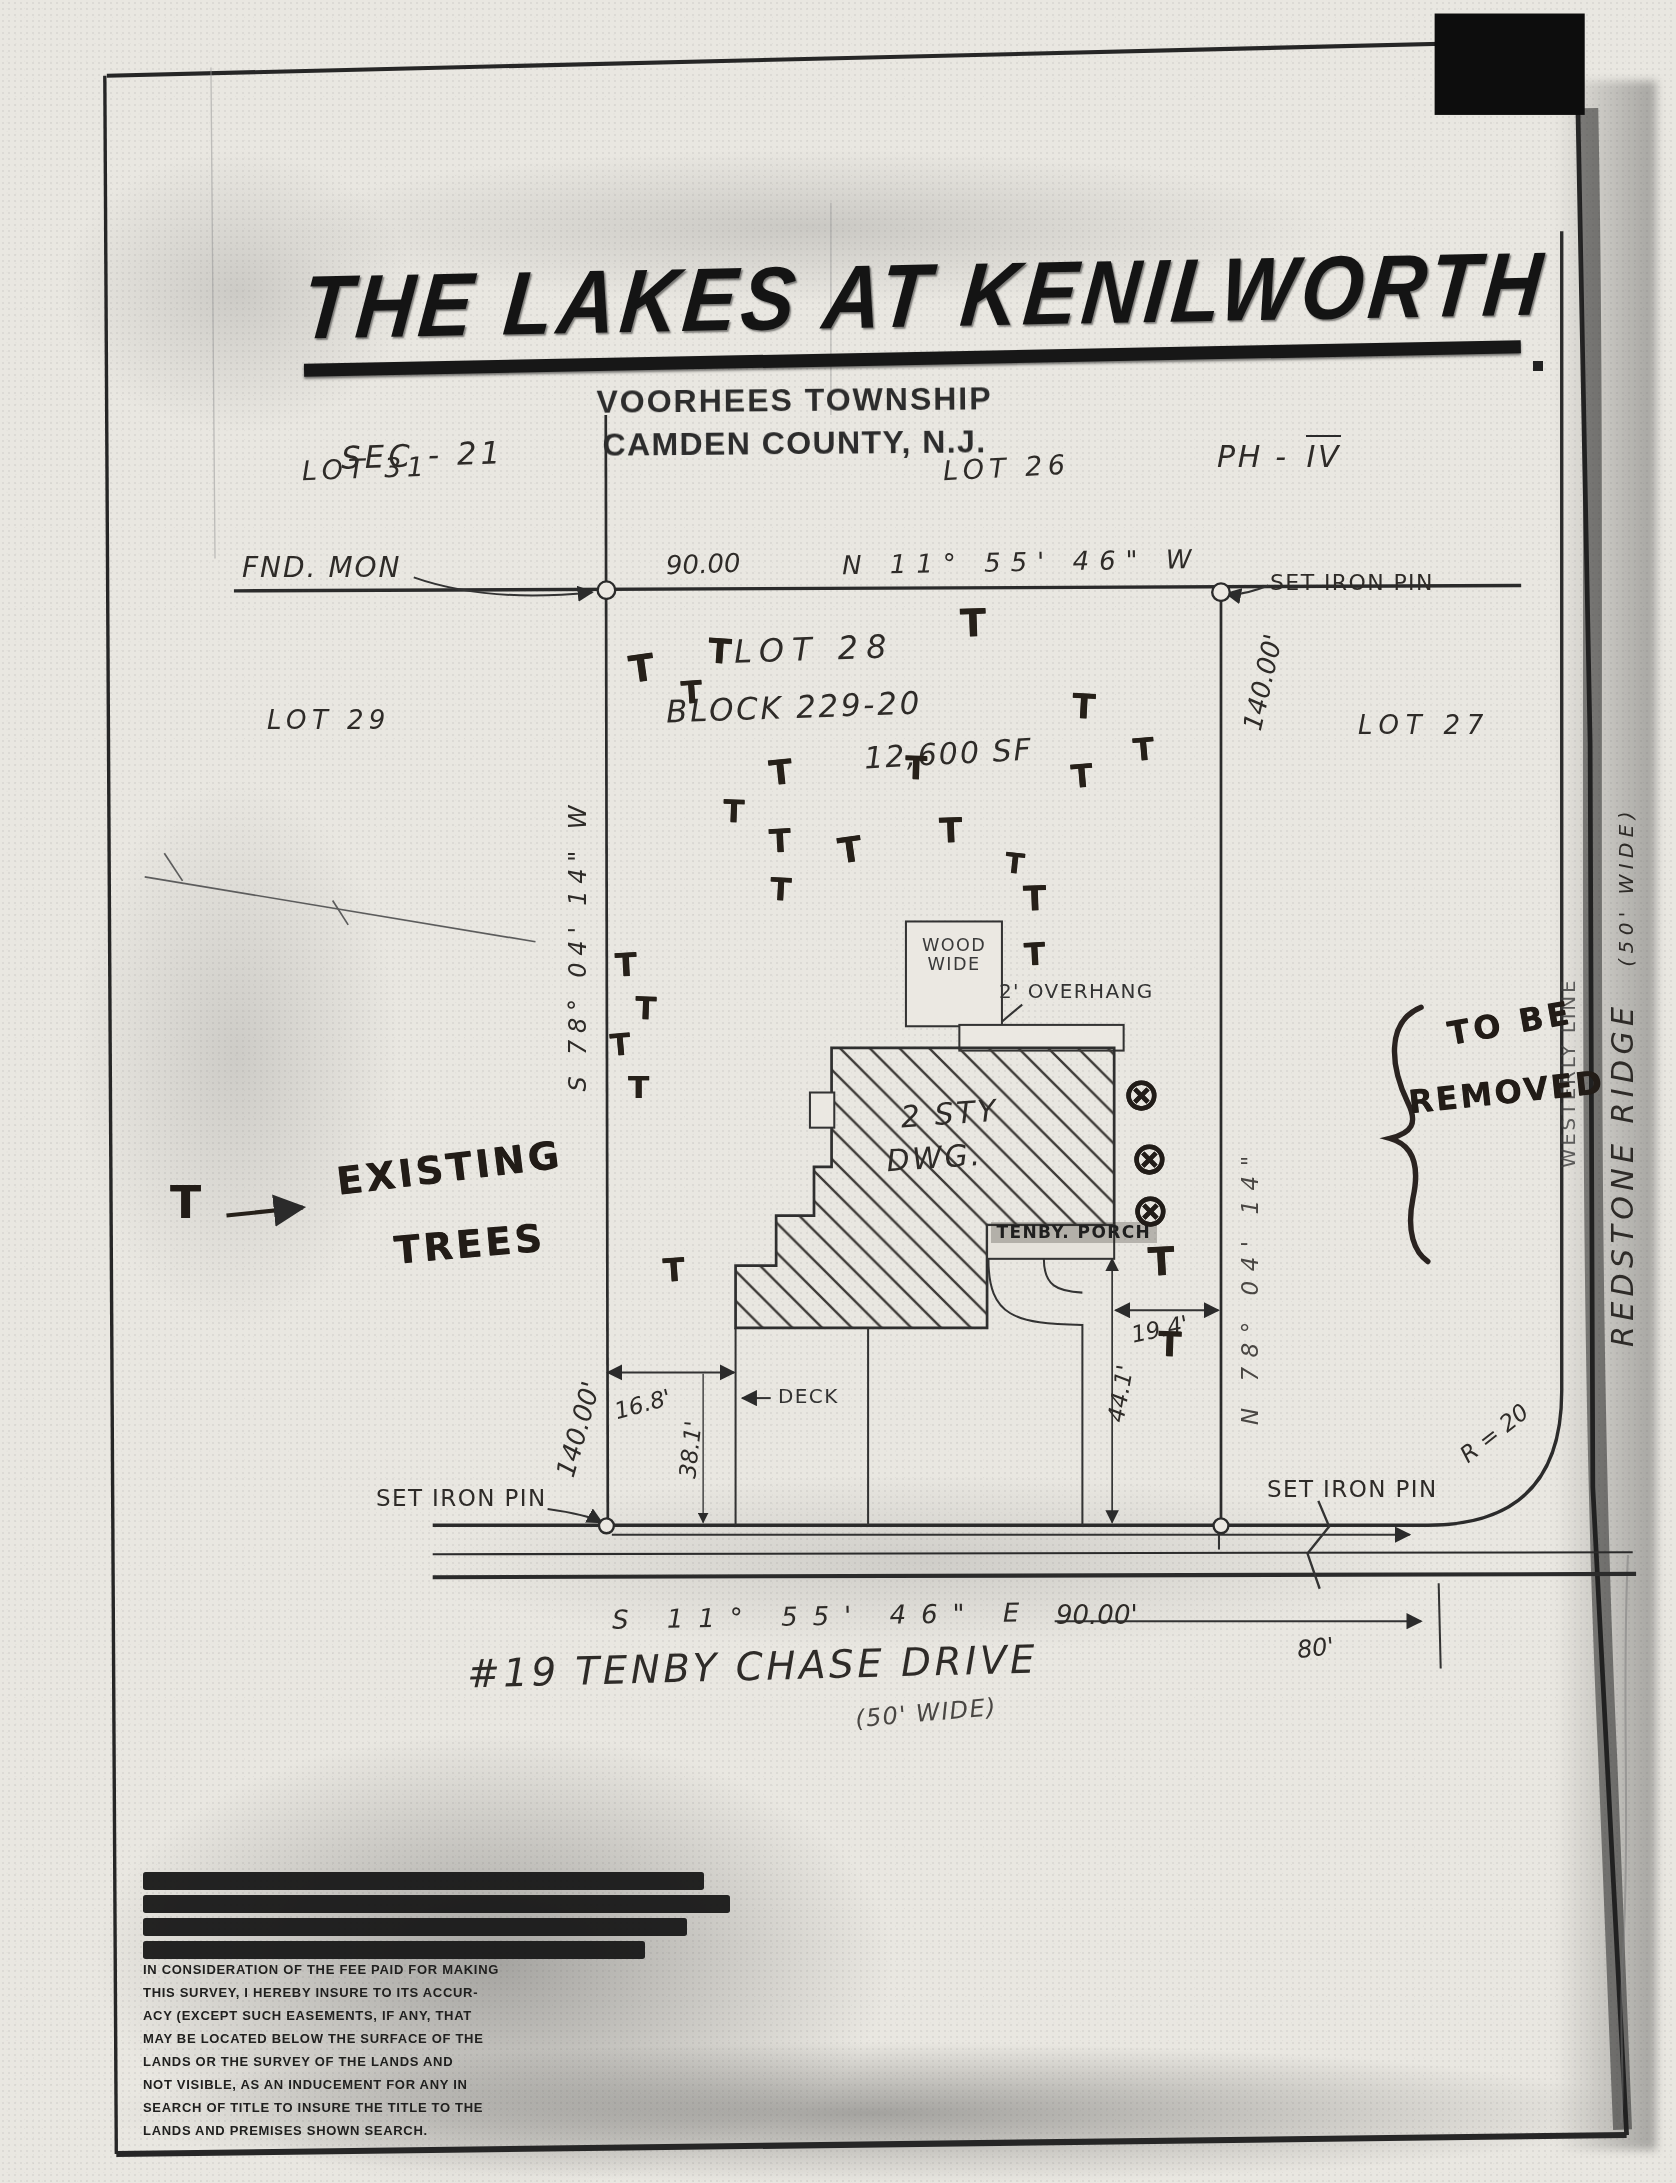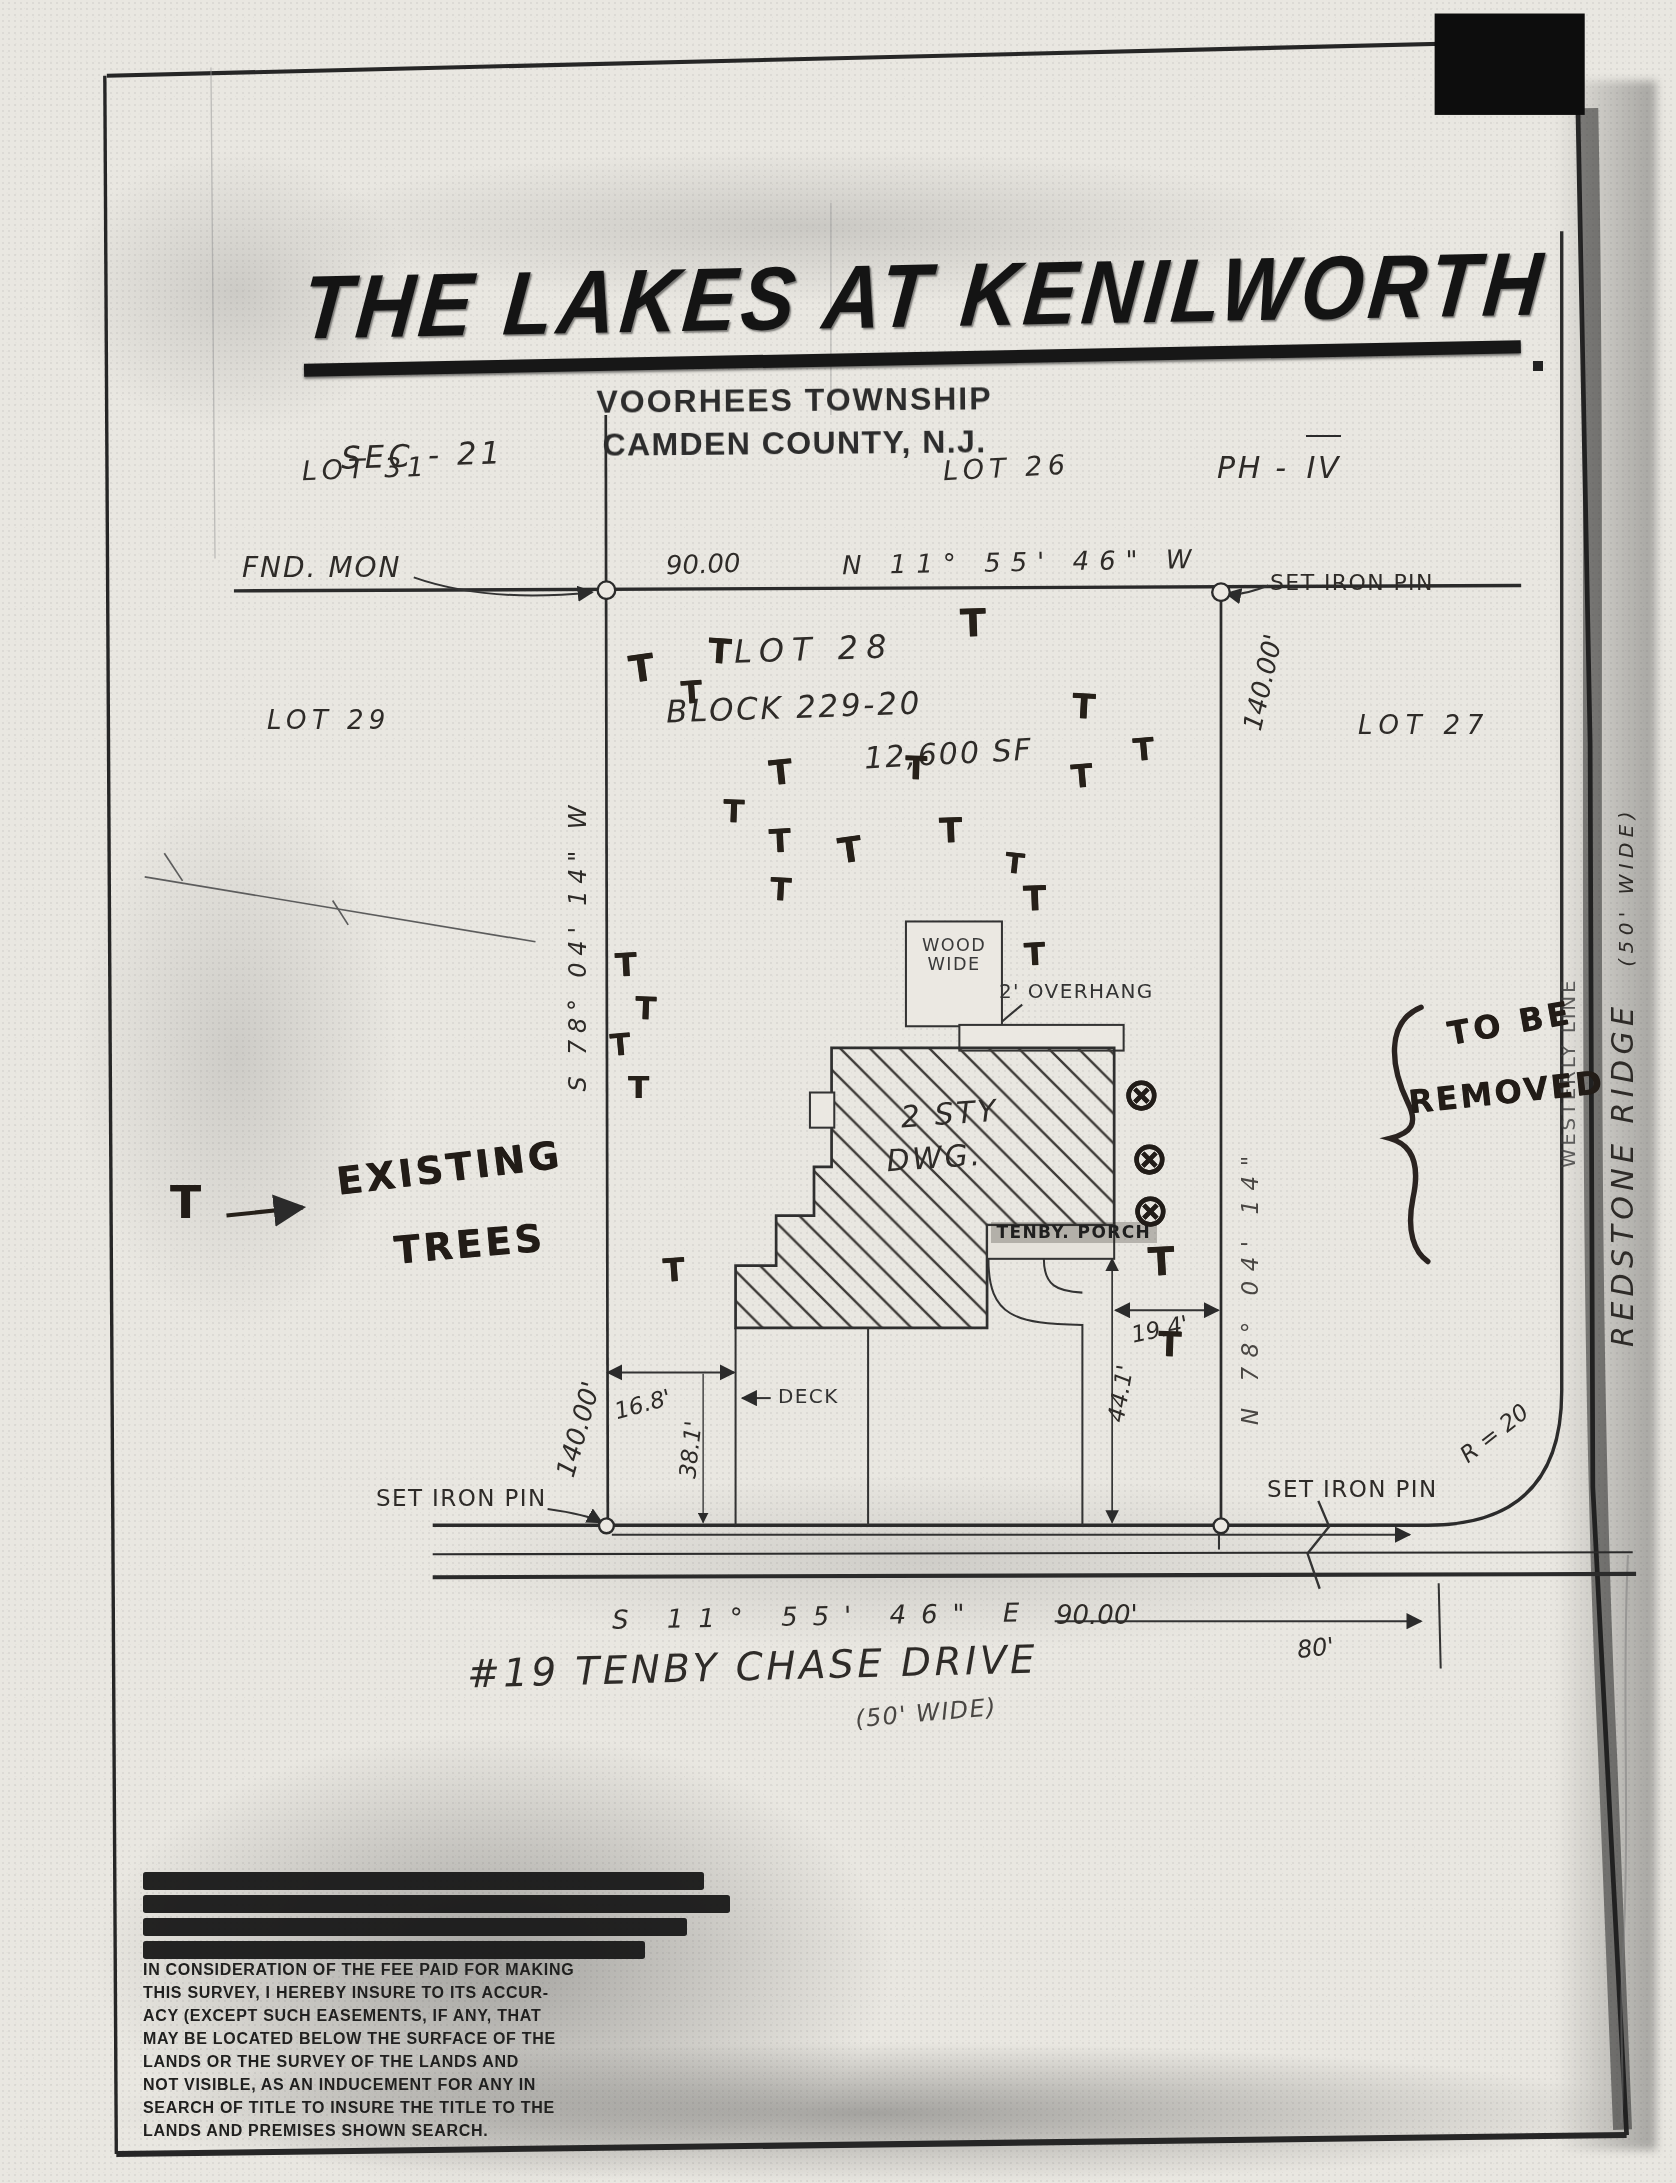--- a/index.html
+++ b/index.html
@@ -17,21 +17,21 @@
   svg.lines{position:absolute;left:0;top:0;z-index:3;}
   .txt{z-index:4;}
   .tmark{position:absolute;z-index:4;font-family:"DejaVu Sans",sans-serif;font-weight:bold;color:#262019;text-shadow:0.3px 0.3px 0 #262019;line-height:1;}
   .xmark{position:absolute;z-index:4;font-family:"DejaVu Sans",sans-serif;font-weight:bold;color:#211c18;line-height:1;text-shadow:0.3px 0.3px 0 #211c18;}
   #title-wrap{position:absolute;left:303px;top:256px;z-index:4;transform:rotate(-1.1deg);}
   #title-text{display:inline-block;font-family:"Liberation Sans",sans-serif;font-weight:900;font-style:italic;
       font-size:68px;letter-spacing:4px;color:#141414;transform:scale(1.18,1.32) skewX(-7deg);
       transform-origin:left center;text-shadow:1.4px 1.4px 1.4px rgba(20,20,20,.5);}
   #title-bar{margin-top:17.6px;width:1217px;height:13.5px;background:#171717;box-shadow:0 2px 2.7px rgba(30,30,30,.6);}
   .cert{position:absolute;left:143px;top:1958px;z-index:4;font-family:"Liberation Sans",sans-serif;
-        font-weight:bold;font-size:16px;line-height:23px;letter-spacing:0.7px;color:#20201f;
+        font-weight:bold;font-size:13px;line-height:23px;letter-spacing:0.7px;color:#20201f;
         filter:blur(0.4px);}
   .redbar{position:absolute;left:143px;height:18px;background:#191919;border-radius:2.7px;z-index:4;opacity:.95;filter:blur(0.5px);}
 </style>
 </head>
 <body>
 
 <div id="page">
 
   <div class="blot" style="left:61px;top:149px;width:352px;height:284px;background:radial-gradient(closest-side,rgba(90,90,90,.20),rgba(90,90,90,0));"></div>
   <div class="blot" style="left:284px;top:149px;width:1055px;height:156px;background:radial-gradient(closest-side,rgba(80,80,80,.20),rgba(80,80,80,0));"></div>
@@ -124,21 +124,21 @@
     <span id="title-text">THE LAKES AT KENILWORTH</span>
     <div id="title-bar"></div>
   </div>
   <div style="position:absolute;left:1533px;top:361px;width:9.5px;height:9.5px;background:#222;z-index:4;"></div>
 
   <div class="lbl txt" style="left:514px;top:383px;width:561px;text-align:center;font-family:'Liberation Sans',sans-serif;font-weight:bold;font-size:32px;letter-spacing:2px;color:#2c2c2c;transform:rotate(-.5deg);filter:blur(0.3px);">VOORHEES TOWNSHIP</div>
   <div class="lbl txt" style="left:514px;top:426px;width:561px;text-align:center;font-family:'Liberation Sans',sans-serif;font-weight:bold;font-size:32px;letter-spacing:1.4px;color:#2c2c2c;transform:rotate(-.5deg);filter:blur(0.3px);">CAMDEN COUNTY, N.J.</div>
   <div class="lbl txt hand" style="left:341px;top:438px;font-size:31px;letter-spacing:4px;transform:rotate(-2deg);">SEC - 21</div>
   <div class="lbl txt hand" style="left:1217px;top:435px;font-size:30px;letter-spacing:2.7px;">
     <span>PH -</span>
-    <span style="display:inline-block;border-top:2px solid #2b2b2b;padding-top:14px;margin-left:5.4px;">IV</span>
+    <span style="display:inline-block;border-top:2px solid #2b2b2b;padding-top:3px;margin-left:5.4px;">IV</span>
   </div>
 
   <div class="lbl txt hand" style="left:302px;top:454px;font-size:27px;letter-spacing:5.4px;transform:rotate(-2deg);">LOT 31</div>
   <div class="lbl txt hand" style="left:943px;top:453px;font-size:27px;letter-spacing:5.4px;transform:rotate(-3deg);">LOT 26</div>
   <div class="lbl txt hand" style="left:267px;top:706px;font-size:26px;letter-spacing:5.4px;">LOT 29</div>
   <div class="lbl txt hand" style="left:1358px;top:711px;font-size:26px;letter-spacing:6.8px;">LOT 27</div>
 
   <div class="lbl txt hand" style="left:734px;top:632px;font-size:32px;letter-spacing:8px;transform:rotate(-2deg);">LOT 28</div>
   <div class="lbl txt hand" style="left:666px;top:690px;font-size:31px;letter-spacing:2.7px;transform:rotate(-2deg);">BLOCK 229-20</div>
   <div class="lbl txt hand" style="left:864px;top:737px;font-size:30px;letter-spacing:2px;transform:rotate(-3deg);">12,600 SF</div>

